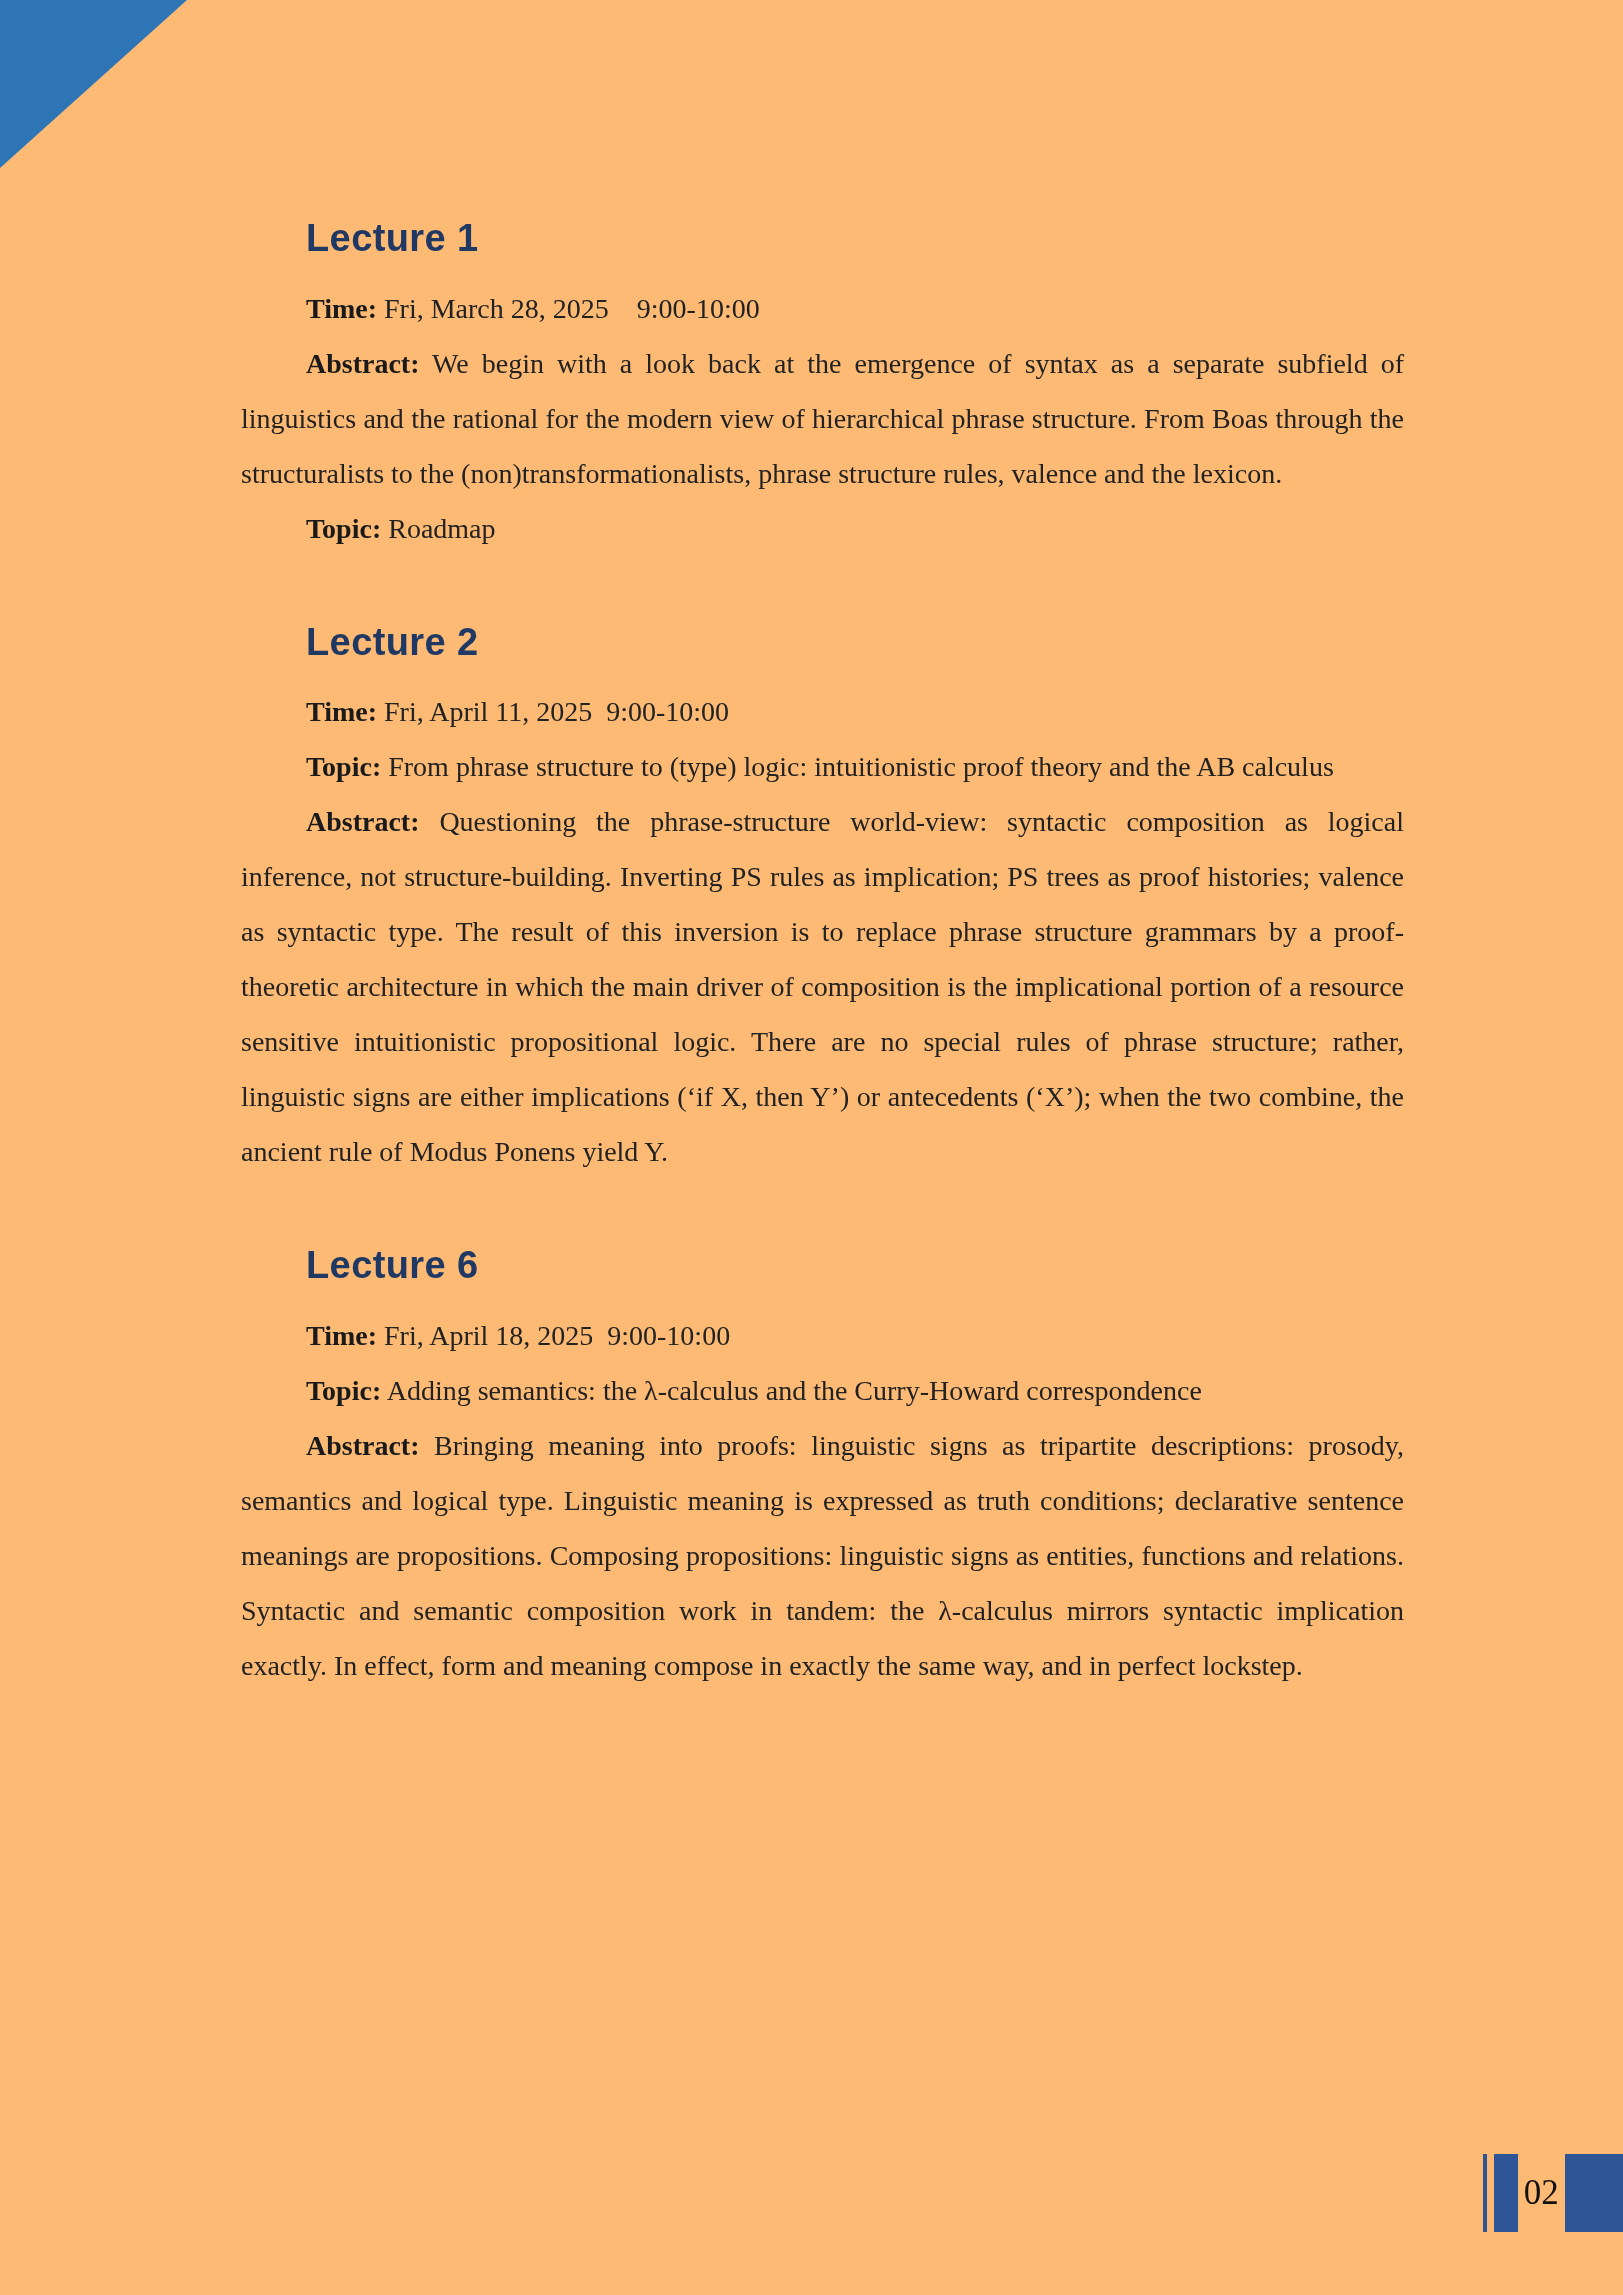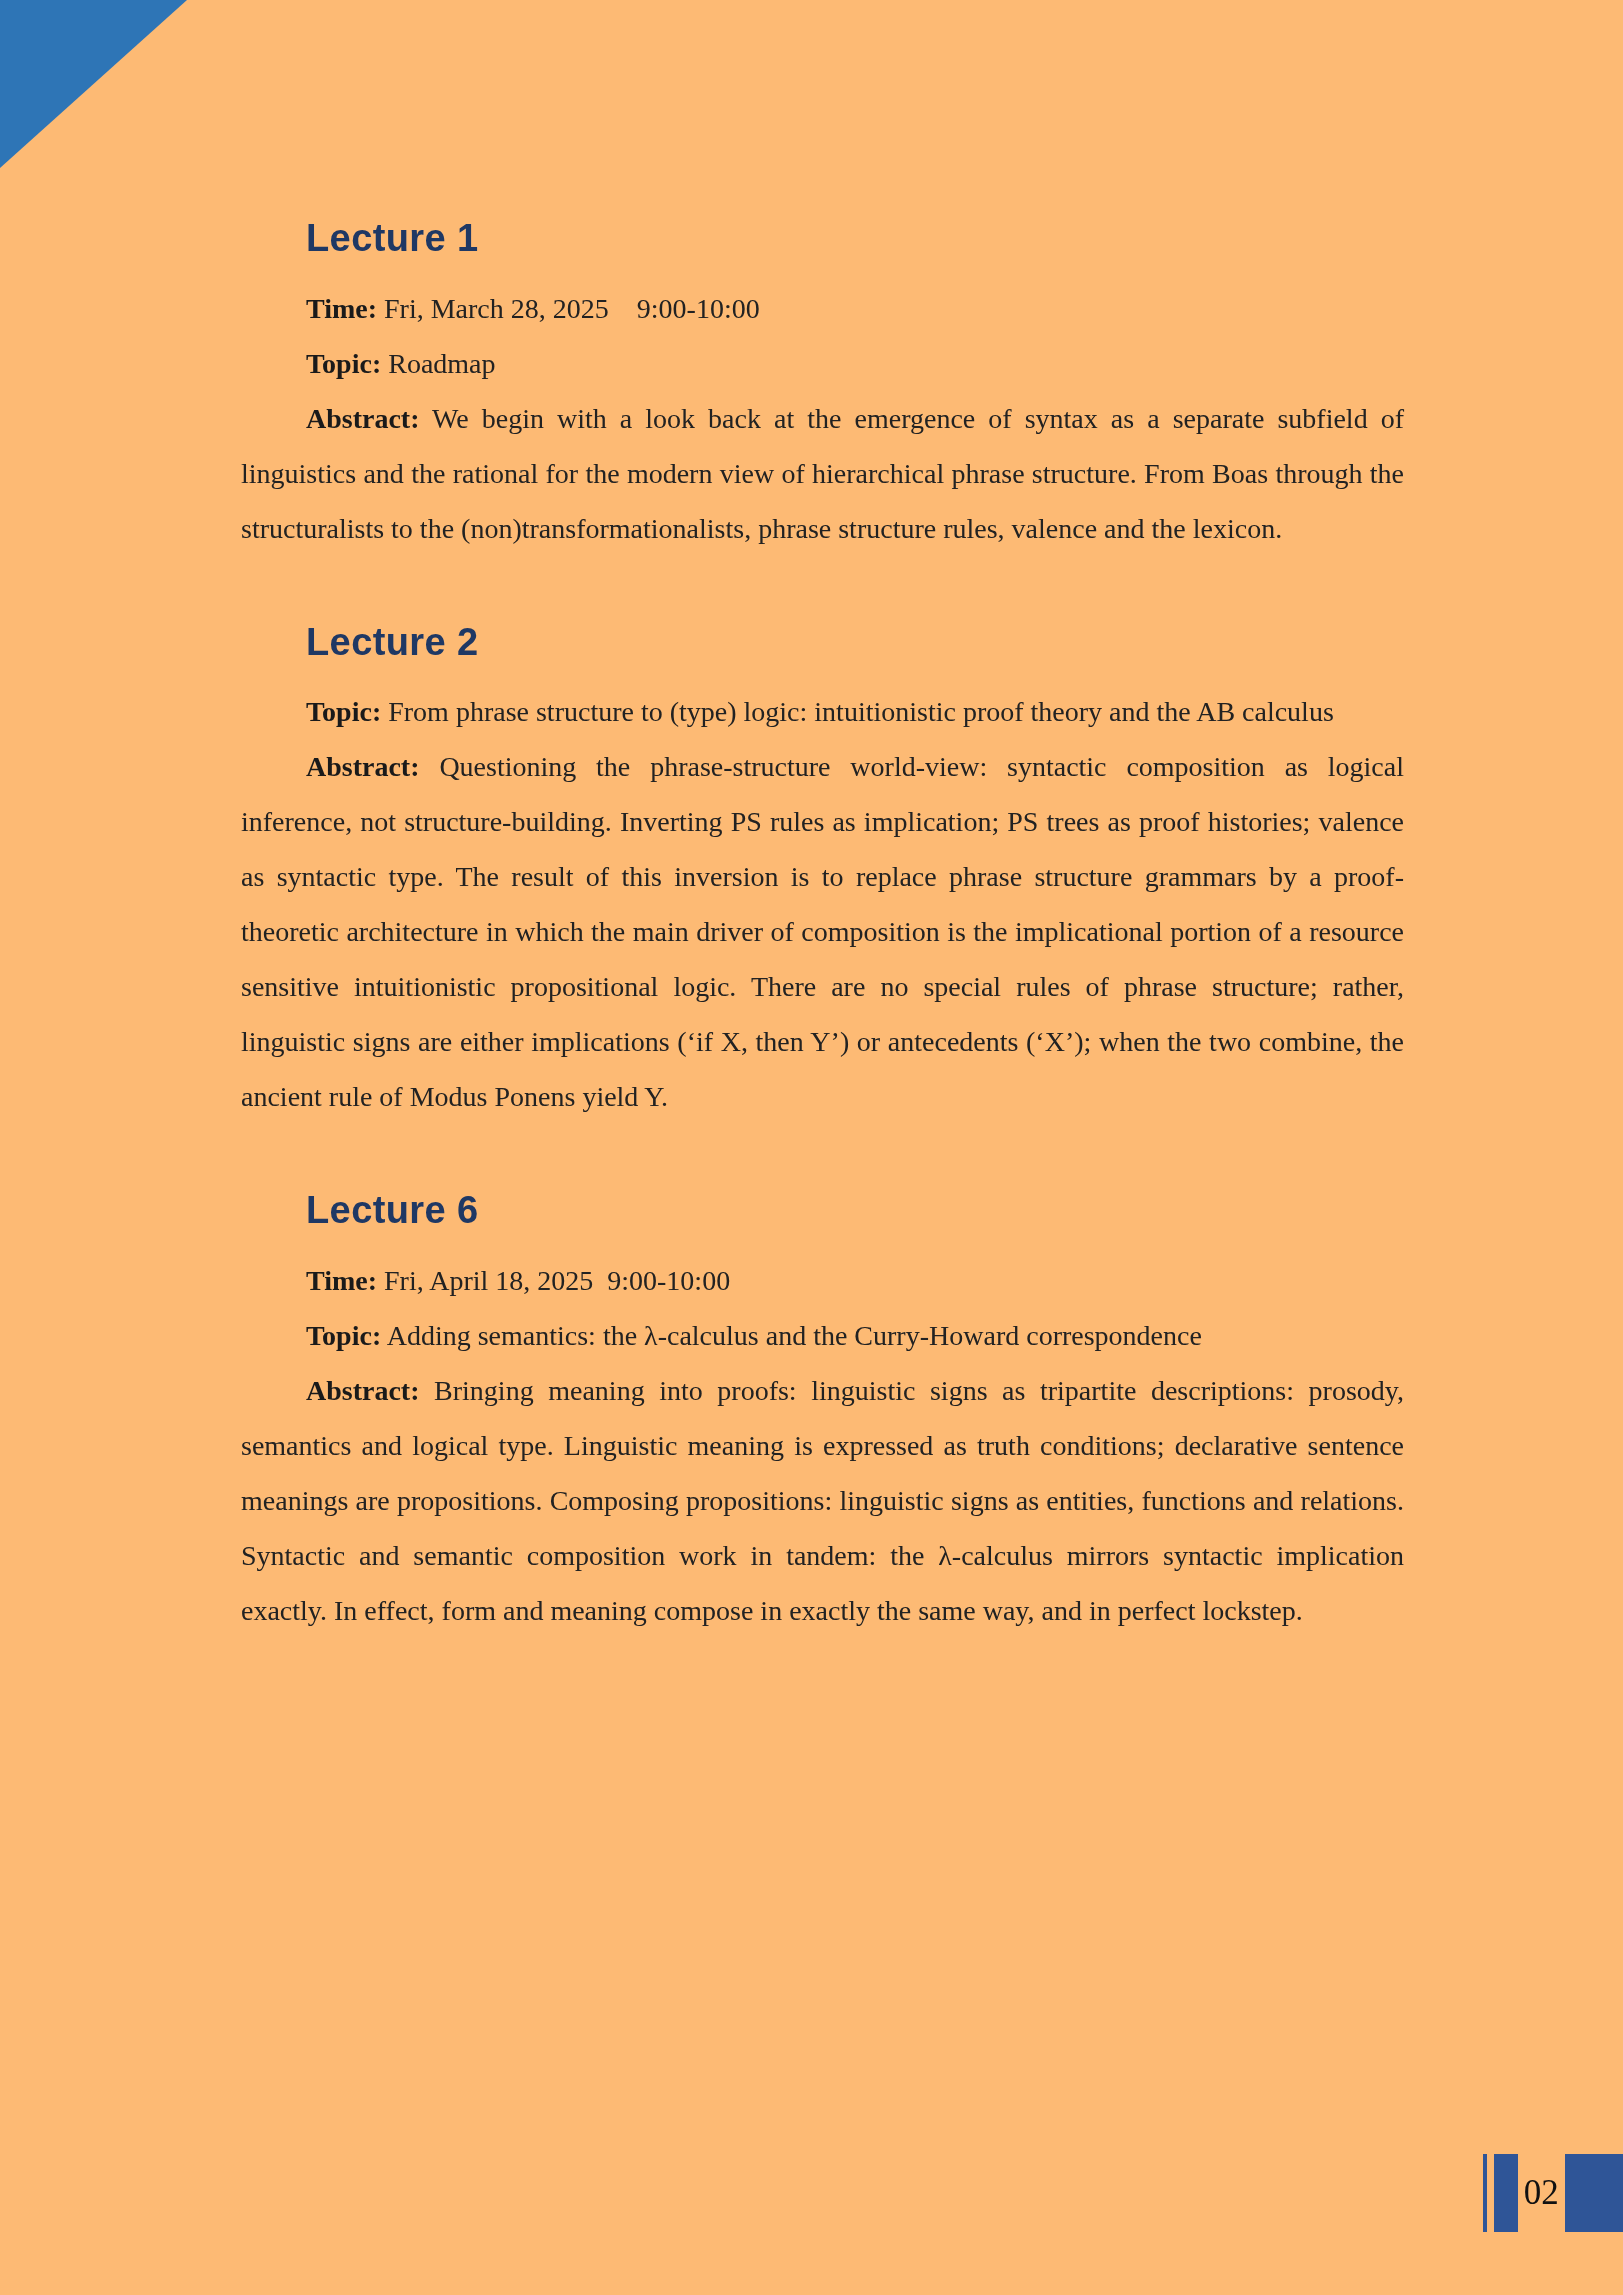--- a/index.html
+++ b/index.html
@@ -101,26 +101,27 @@
 
 <div class="page">
 
   <div class="corner-triangle"></div>
 
   <main class="content">
 
     <section class="lecture">
       <h2 class="lecture-title">Lecture 1</h2>
       <p class="para"><b>Time:</b> <span class="time-value">Fri, March 28, 2025    9:00-10:00</span></p>
+      <p class="para"><b>Abstract:</b> <span>We begin with a look back at the emergence of syntax as a separate subfield of linguistics and the rational for the modern view of hierarchical phrase structure. From Boas through the structuralists to the (non)transformationalists, phrase structure rules, valence and the lexicon.</span></p>
       <p class="para"><b>Topic:</b> <span>Roadmap</span></p>
-      <p class="para"><b>Abstract:</b> <span>We begin with a look back at the emergence of syntax as a separate subfield of linguistics and the rational for the modern view of hierarchical phrase structure. From Boas through the structuralists to the (non)transformationalists, phrase structure rules, valence and the lexicon.</span></p>
     </section>
 
     <section class="lecture">
       <h2 class="lecture-title">Lecture 2</h2>
+      <p class="para"><b>Time:</b> <span class="time-value">Fri, April 11, 2025  9:00-10:00</span></p>
       <p class="para"><b>Topic:</b> <span>From phrase structure to (type) logic: intuitionistic proof theory and the AB calculus</span></p>
       <p class="para"><b>Abstract:</b> <span>Questioning the phrase-structure world-view: syntactic composition as logical inference, not structure-building. Inverting PS rules as implication; PS trees as proof histories; valence as syntactic type. The result of this inversion is to replace phrase structure grammars by a proof-theoretic architecture in which the main driver of composition is the implicational portion of a resource sensitive intuitionistic propositional logic. There are no special rules of phrase structure; rather, linguistic signs are either implications (‘if X, then Y’) or antecedents (‘X’); when the two combine, the ancient rule of Modus Ponens yield Y.</span></p>
     </section>
 
     <section class="lecture">
       <h2 class="lecture-title">Lecture 6</h2>
       <p class="para"><b>Time:</b> <span class="time-value">Fri, April 18, 2025  9:00-10:00</span></p>
       <p class="para"><b>Topic:</b> <span>Adding semantics: the λ-calculus and the Curry-Howard correspondence</span></p>
       <p class="para"><b>Abstract:</b> <span>Bringing meaning into proofs: linguistic signs as tripartite descriptions: prosody, semantics and logical type. Linguistic meaning is expressed as truth conditions; declarative sentence meanings are propositions. Composing propositions: linguistic signs as entities, functions and relations. Syntactic and semantic composition work in tandem: the λ-calculus mirrors syntactic implication exactly. In effect, form and meaning compose in exactly the same way, and in perfect lockstep.</span></p>
     </section>

